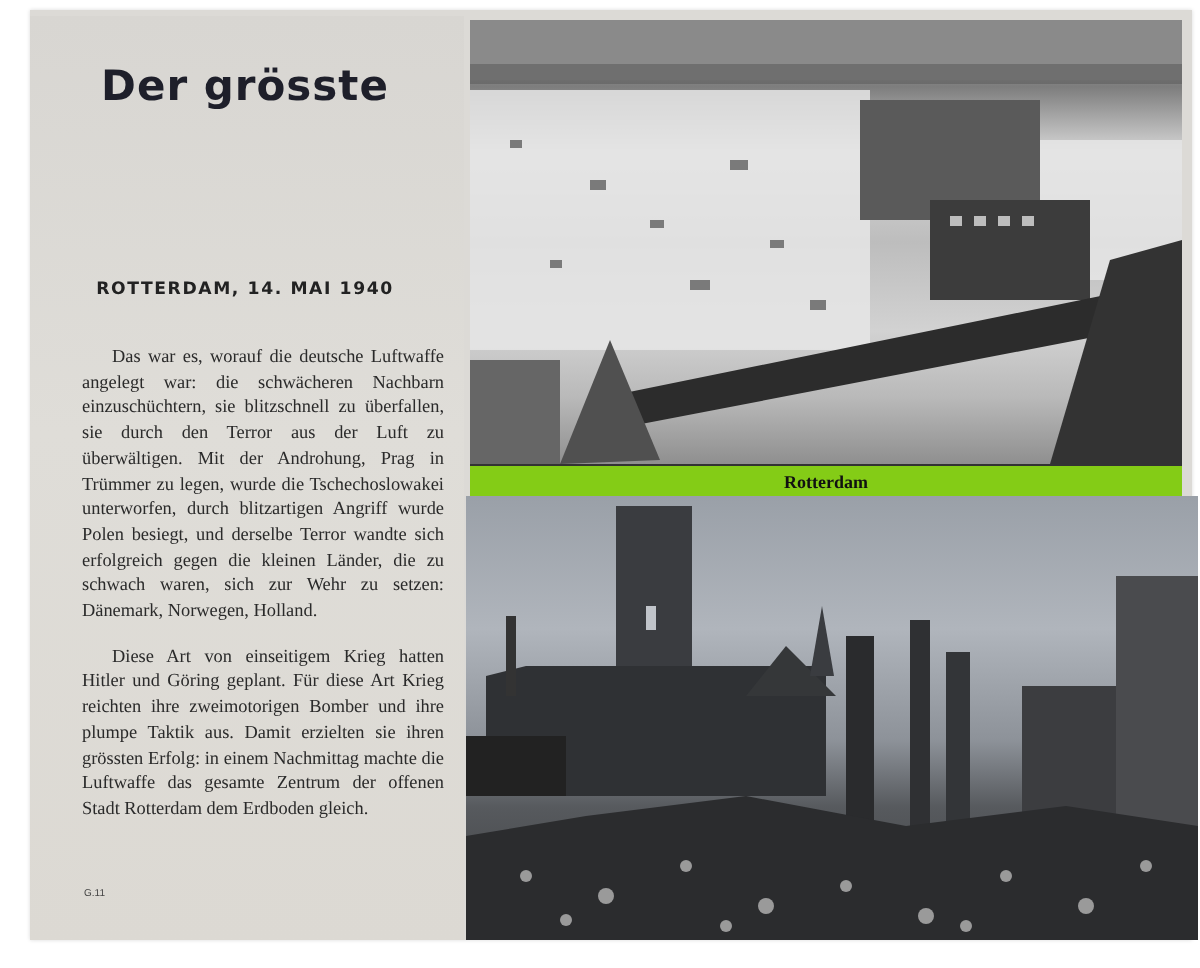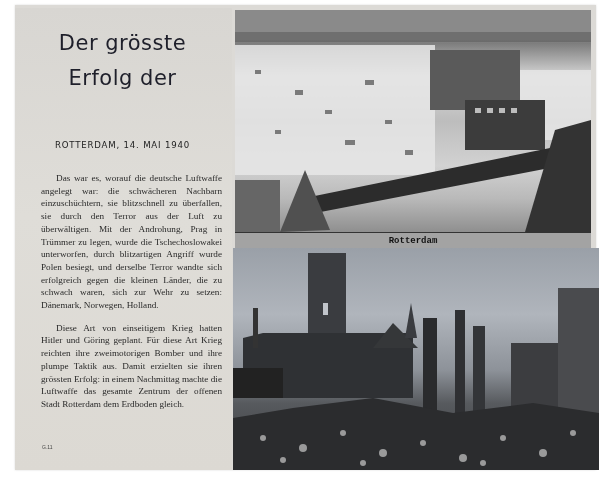--- a/index.html
+++ b/index.html
@@ -9,61 +9,60 @@
     background:#dcdad6;
     box-shadow: 0 0 2px rgba(0,0,0,0.15);
   }
   .left-col {
     position:absolute; left:15px; top:8px; width:217px; height:462px;
     background: linear-gradient(180deg,#d8d6d2 0%,#dfddd8 45%,#dcd9d3 100%);
   }
   .title {
     position:absolute; left:20px; top:26px; width:205px;
     text-align:center; color:#1e1f2a;
-    font-family:"DejaVu Sans", sans-serif; font-weight:normal;
+    font-family:"DejaVu Sans", sans-serif; font-weight:bold;
     font-size:21px; line-height:35px; letter-spacing:0.5px;
   }
   .dateline {
     position:absolute; left:20px; top:140px; width:205px; text-align:center;
-    font-family:"DejaVu Sans", sans-serif; font-weight:normal; font-size:8.6px;
+    font-family:"DejaVu Sans", sans-serif; font-weight:bold; font-size:8.6px;
     letter-spacing:0.8px; color:#222;
   }
   .body-text {
     position:absolute; left:41px; top:172px; width:181px;
     font-size:9.2px; line-height:12.7px; color:#2a2a2a; text-align:justify;
   }
   .body-text p { margin:0 0 10px 0; text-indent:15px; }
   .footnote { position:absolute; left:42px; top:444px; font-size:5px; color:#444; font-family:"Liberation Sans", sans-serif; }
   .photo {
     position:absolute; overflow:hidden;
   }
   .photo-top { left:235px; top:10px; width:356px; height:222px;
     background:
       linear-gradient(180deg, #c9c9c9 0%, #7d7d7d 15%, #d8d8d8 30%, #bdbdbd 50%, #d2d2d2 70%, #b9b9b9 85%, #8f8f8f 100%);
   }
   .photo-bottom { left:233px; top:248px; width:366px; height:222px;
     background: linear-gradient(180deg, #9aa0a8 0%, #b0b5bc 30%, #8d9299 55%, #575a5e 70%, #3a3b3d 100%);
   }
   .caption {
     position:absolute; left:235px; top:232px; width:356px; height:16px;
-    text-align:center; font-family:Liberation Mono, monospace; font-weight:bold;
+    text-align:center; font-family:Liberation Serif, serif; font-weight:bold;
     font-size:9px; line-height:16px; color:#111;
-    background:#a3a3a3; border-top:1px solid #333; border-bottom:1px solid #333;
+    background:#84cc16; border-top:1px solid #333; border-bottom:1px solid #333;
   }
   svg { display:block; }
 </style>
 </head>
 <body>
 
 <div class="sheet"></div>
 <div class="left-col"></div>
 
 <div class="title">
   <div>Der grösste</div>
-  <div>Erfolg der</div>
 </div>
 <div class="dateline">ROTTERDAM, 14. MAI 1940</div>
 
 <div class="body-text">
   <p>Das war es, worauf die deutsche Luftwaffe angelegt war: die schwächeren Nachbarn einzuschüchtern, sie blitzschnell zu überfallen, sie durch den Terror aus der Luft zu überwältigen. Mit der Androhung, Prag in Trümmer zu legen, wurde die Tschechoslowakei unterworfen, durch blitzartigen Angriff wurde Polen besiegt, und derselbe Terror wandte sich erfolgreich gegen die kleinen Länder, die zu schwach waren, sich zur Wehr zu setzen: Dänemark, Norwegen, Holland.</p>
   <p>Diese Art von einseitigem Krieg hatten Hitler und Göring geplant. Für diese Art Krieg reichten ihre zweimotorigen Bomber und ihre plumpe Taktik aus. Damit erzielten sie ihren grössten Erfolg: in einem Nachmittag machte die Luftwaffe das gesamte Zentrum der offenen Stadt Rotterdam dem Erdboden gleich.</p>
 </div>
 <div class="footnote">G.11</div>
 
 <div class="photo photo-top">

